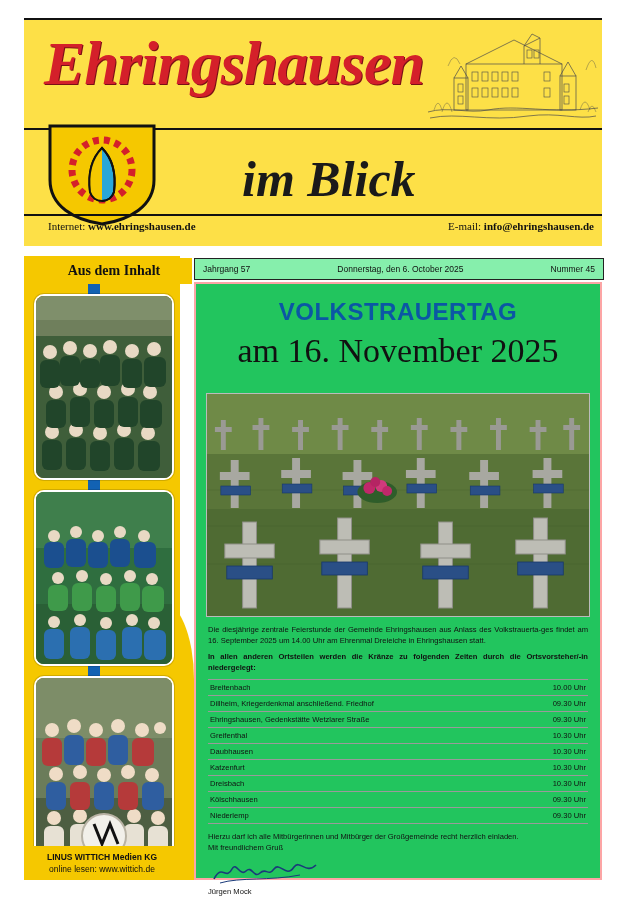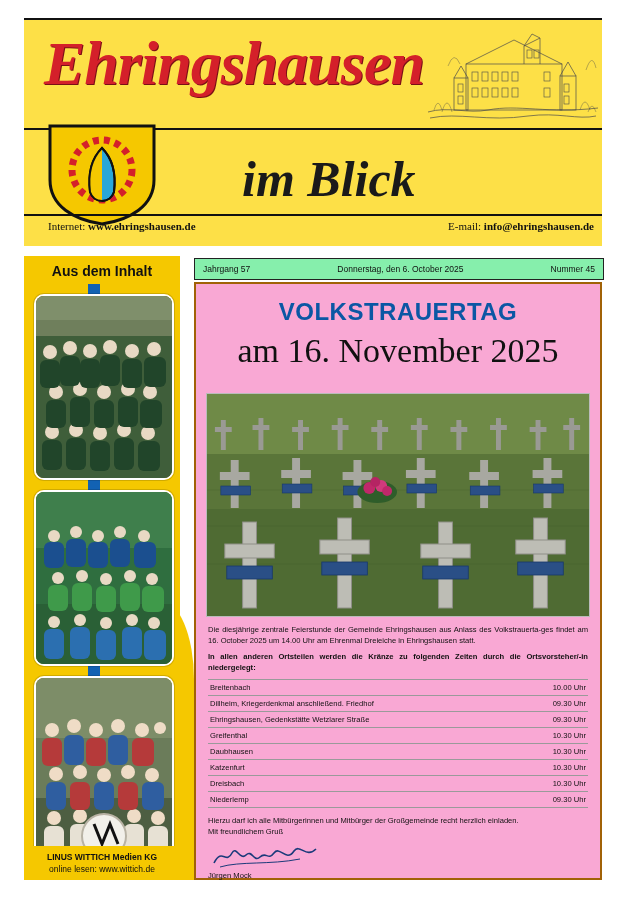--- a/index.html
+++ b/index.html
@@ -76,23 +76,23 @@
     position:absolute;right:4px;top:8px;width:170px;height:104px;
     overflow:hidden;
   }
 
   
   .left-col{
     position:absolute;left:24px;top:256px;width:156px;height:624px;
     background:#f5c800;
   }
   .inhalt-badge{
-    position:absolute;left:24px;top:258px;width:156px;height:26px;
+    position:absolute;left:36px;top:258px;width:156px;height:26px;
     background:#f5c800;
-    display:flex;align-items:center;justify-content:center;
+    display:flex;align-items:center;justify-content:center;font-family:Liberation Serif, serif;
   }
   .inhalt-badge span{
     font-weight:700;font-size:14px;color:#111;
   }
   .blue-stripe{
     position:absolute;left:88px;top:284px;width:12px;height:572px;
     background:#1262b3;
   }
   .photo{
     position:absolute;left:34px;width:136px;
@@ -130,22 +130,22 @@
     background:#86efac;
     display:flex;align-items:center;
     font-size:8.5px;color:#111;
   }
   .issue-bar .ib{padding:0 8px;}
   .issue-bar .ib.center{flex:1;text-align:center;}
   .issue-bar .ib.right{text-align:right;}
 
   .main-panel{
     position:absolute;left:194px;top:282px;width:408px;height:598px;
-    border:2px solid #a16207;
-    background:#f9a8d4;
+    border:2px solid #fca5a5;
+    background:#22c55e;
     box-sizing:border-box;
   }
   .vt-title{
     text-align:center;
     margin:14px 0 0 0;
     font-weight:700;font-size:24px;letter-spacing:.5px;
     color:#0b57a4;
   }
   .vt-date{
     text-align:center;
@@ -519,21 +519,21 @@
           <ellipse cx="172" cy="98" rx="20" ry="11" fill="#2f5d2a"></ellipse>
           <circle cx="164" cy="94" r="6" fill="#c0286a"></circle>
           <circle cx="176" cy="92" r="6" fill="#d13a7c"></circle>
           <circle cx="170" cy="88" r="5" fill="#b52463"></circle>
           <circle cx="182" cy="97" r="5" fill="#c0286a"></circle>
         </g>
       </svg>
     </div>
 
     <div class="vt-body">
-      <p>Die diesjährige zentrale Feierstunde der Gemeinde Ehringshausen aus Anlass des Volkstrauerta-ges findet am 16. October 2025 um 14.00 Uhr am Ehrenmal Dreieiche in Ehringshausen statt.</p>
+      <p>Die diesjährige zentrale Feierstunde der Gemeinde Ehringshausen aus Anlass des Volkstrauerta-ges findet am 16. September 2025 um 14.00 Uhr am Ehrenmal Dreieiche in Ehringshausen statt.</p>
       <p><b>In allen anderen Ortsteilen werden die Kränze zu folgenden Zeiten durch die Ortsvorsteher/-in niedergelegt:</b></p>
     </div>
 
     <table class="schedule">
       <tbody id="schedule-body">
           <tr>
             <td>Breitenbach</td>
             <td class="time">10.00 Uhr</td>
           </tr>
           <tr>
@@ -552,20 +552,24 @@
             <td>Daubhausen</td>
             <td class="time">10.30 Uhr</td>
           </tr>
           <tr>
             <td>Katzenfurt</td>
             <td class="time">10.30 Uhr</td>
           </tr>
           <tr>
             <td>Dreisbach</td>
             <td class="time">10.30 Uhr</td>
+          </tr>
+          <tr>
+            <td>Kölschhausen</td>
+            <td class="time">09.30 Uhr</td>
           </tr>
           <tr>
             <td>Niederlemp</td>
             <td class="time">09.30 Uhr</td>
           </tr>
         </tbody>
     </table>
 
     <div class="vt-foot">
       <div>Hierzu darf ich alle Mitbürgerinnen und Mitbürger der Großgemeinde recht herzlich einladen.</div>

